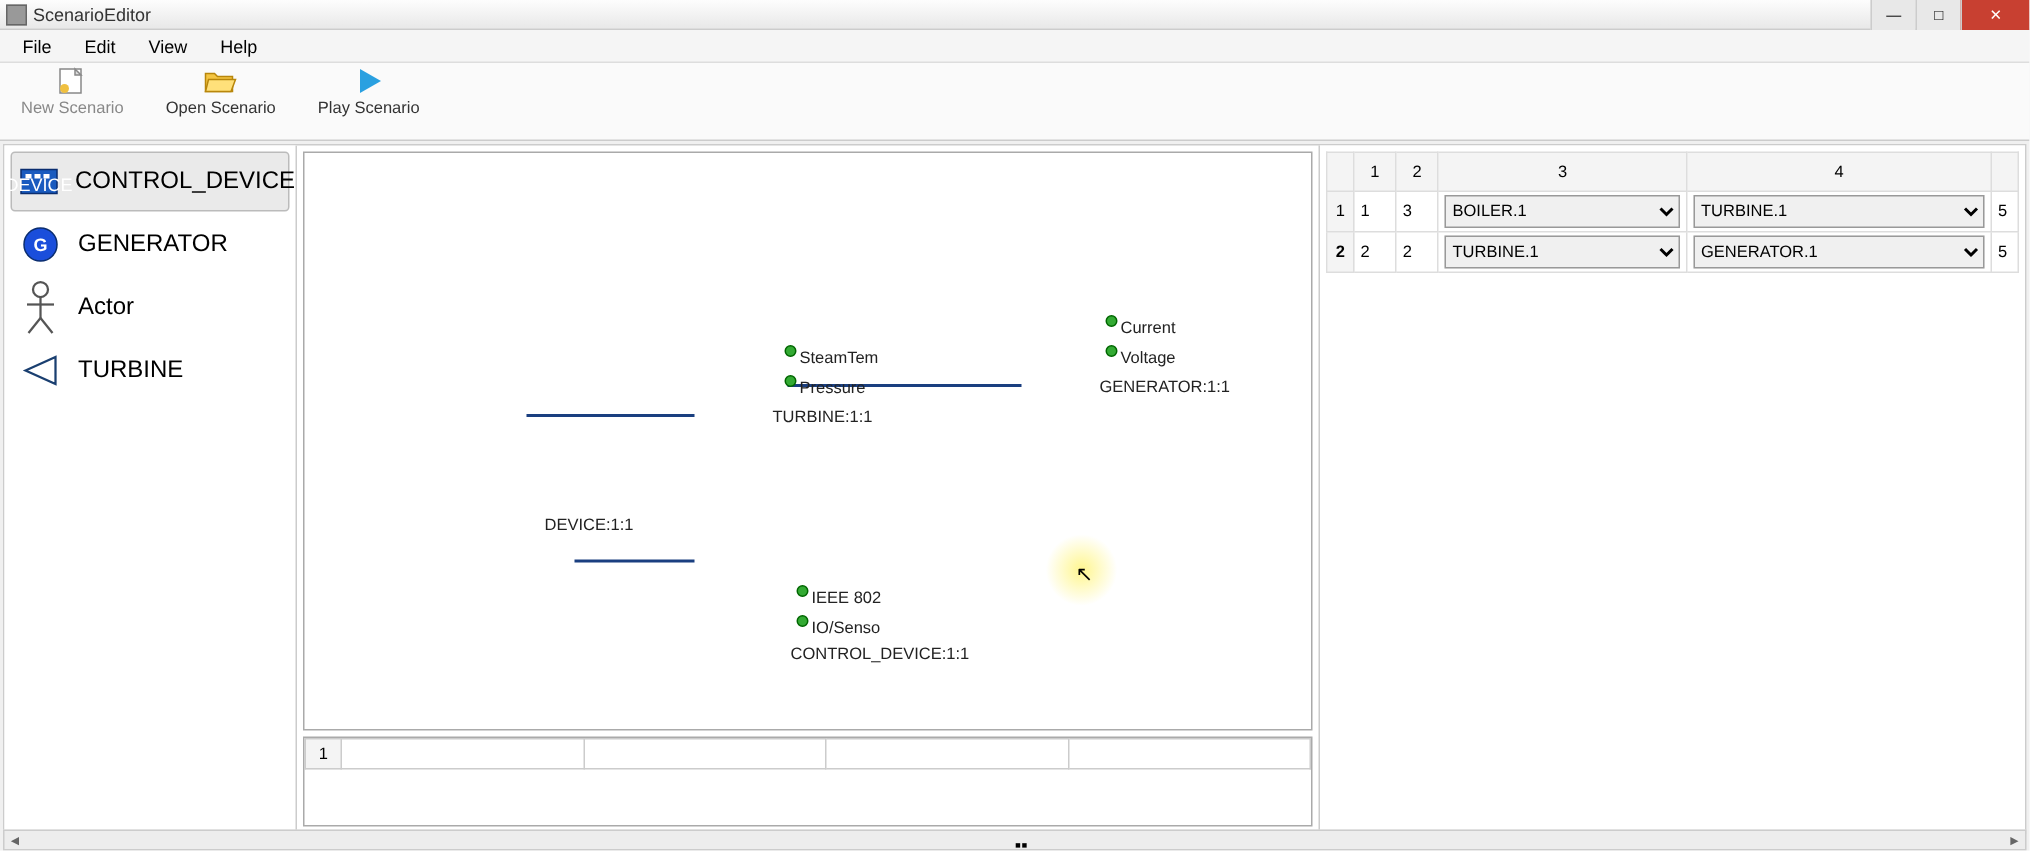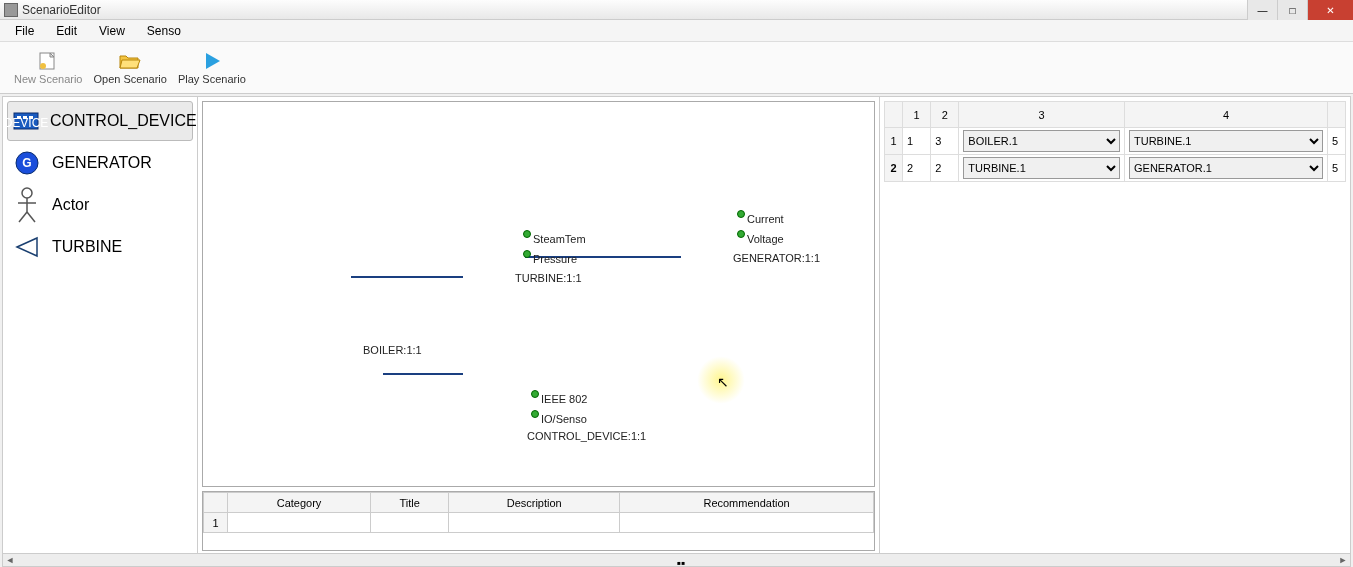--- a/index.html
+++ b/index.html
@@ -9,21 +9,21 @@
 .titlebar .app-icon { width: 14px; height: 14px; background: #999; margin-right: 4px; display:inline-block; border:1px solid #666;}
 .titlebar .title { font-size: 12px; color: #333; }
 .window-buttons { position: absolute; right: 0; top: 0; display: flex; }
 .window-buttons div { width: 30px; height: 20px; border-left: 1px solid #ccc; display: flex; align-items: center; justify-content: center; font-size: 10px; }
 .window-buttons .close { background: #c84031; color: #fff; width: 46px; }
 .window-buttons .min, .window-buttons .max { background: #e8e8e8; }
 
 .menubar { height: 22px; background: #f5f5f5; display: flex; align-items: center; padding-left: 5px; gap: 2px; border-bottom: 1px solid #ddd; }
 .menubar .menu-item { padding: 2px 10px; cursor: default; }
 
-.toolbar { height: 52px; background: #fafafa; display: flex; align-items: center; padding-left: 10px; gap: 3px; border-bottom: 1px solid #ccc; }
+.toolbar { height: 52px; background: #fafafa; display: flex; align-items: flex-start; padding-left: 10px; gap: 20px; border-bottom: 1px solid #ccc; }
 .tool-btn { display: flex; flex-direction: column; align-items: center; cursor: default; padding: 2px 4px; }
 .tool-btn .icon { width: 24px; height: 20px; margin-bottom: 2px; display:flex; align-items:center; justify-content:center;}
 .tool-btn .label { font-size: 11px; color: #333; }
 .tool-btn.disabled .label { color: #888; }
 
 .main { display: flex; height: 460px; background: #fff; border: 1px solid #ccc; margin: 2px; }
 
 .sidebar { width: 195px; border-right: 1px solid #ccc; background: #fff; padding: 4px; }
 .palette-item { display: flex; align-items: center; height: 40px; padding: 2px 4px; border: 1px solid transparent; margin-bottom: 2px; cursor: default; }
 .palette-item.selected { background: #eaeaea; border: 1px solid #bbb; border-radius: 3px; }
@@ -71,21 +71,21 @@
     <div class="min">—</div>
     <div class="max">□</div>
     <div class="close">✕</div>
   </div>
 </div>
 
 <div class="menubar">
   <div class="menu-item">File</div>
   <div class="menu-item">Edit</div>
   <div class="menu-item">View</div>
-  <div class="menu-item">Senso</div>
+  <div class="menu-item">Help</div>
 </div>
 
 <div class="toolbar">
   <div class="tool-btn disabled">
     <div class="icon">
       <svg width="22" height="20">
           <rect x="3" y="2" width="14" height="16" fill="#fff" stroke="#888"></rect>
           <polygon points="13,2 17,6 13,6" fill="#ddd" stroke="#888"></polygon>
           <circle cx="6" cy="15" r="3" fill="#f0c040"></circle>
         </svg>
@@ -171,21 +171,21 @@
           <rect x="20" y="6" width="100" height="88" fill="#46b6c9" stroke="#1a3f70" stroke-width="2"></rect>
           <rect x="8" y="6" width="12" height="88" fill="#ffd000" stroke="#1a3f70"></rect>
           <line x1="20" y1="16" x2="128" y2="16" stroke="#ffd000" stroke-width="6"></line>
           <line x1="20" y1="30" x2="128" y2="30" stroke="#ffd000" stroke-width="6"></line>
           <line x1="20" y1="44" x2="128" y2="44" stroke="#ffd000" stroke-width="6"></line>
           <line x1="20" y1="58" x2="128" y2="58" stroke="#ffd000" stroke-width="6"></line>
           <line x1="20" y1="72" x2="128" y2="72" stroke="#ffd000" stroke-width="6"></line>
           <line x1="20" y1="86" x2="128" y2="86" stroke="#ffd000" stroke-width="6"></line>
         </svg>
       </div>
-      <div class="diagram-label" style="left:160px; top:242px;">BOILER:1:1</div>
+      <div class="diagram-label" style="left:160px; top:242px;">DEVICE:1:1</div>
 
       <div style="position:absolute; left:255px; top:125px;">
         <svg width="70" height="60">
             <polygon points="2,30 60,4 60,56" fill="#fcfcfc" stroke="#1a3f70" stroke-width="2"></polygon>
           </svg>
       </div>
       <div class="port-dot" style="left:320px; top:128px;"></div>
       <div class="diagram-label" style="left:330px; top:131px;text-align:right;">SteamTem</div>
       <div class="port-dot" style="left:320px; top:148px;"></div>
       <div class="diagram-label" style="left:330px; top:151px;">Pressure</div>
@@ -218,27 +218,20 @@
       <div class="diagram-label" style="left:338px; top:311px;">IO/Senso</div>
       <div class="diagram-label" style="left:324px; top:328px;">CONTROL_DEVICE:1:1</div>
 
       <div class="highlight-circle" style="left:494px; top:254px;"></div>
       <div style="position:absolute; left:514px; top:272px; font-size:14px;">↖</div>
     </div>
 
     <div class="bottom-table">
       <table>
         <tbody>
-            <tr>
-          <th style="width:24px;"></th>
-          <th>Category</th>
-          <th>Title</th>
-          <th>Description</th>
-          <th>Recommendation</th>
-        </tr>
         <tr>
           <td class="rownum">1</td>
           <td></td>
           <td></td>
           <td></td>
           <td></td>
         </tr>
       </tbody>
         </table>
     </div>

